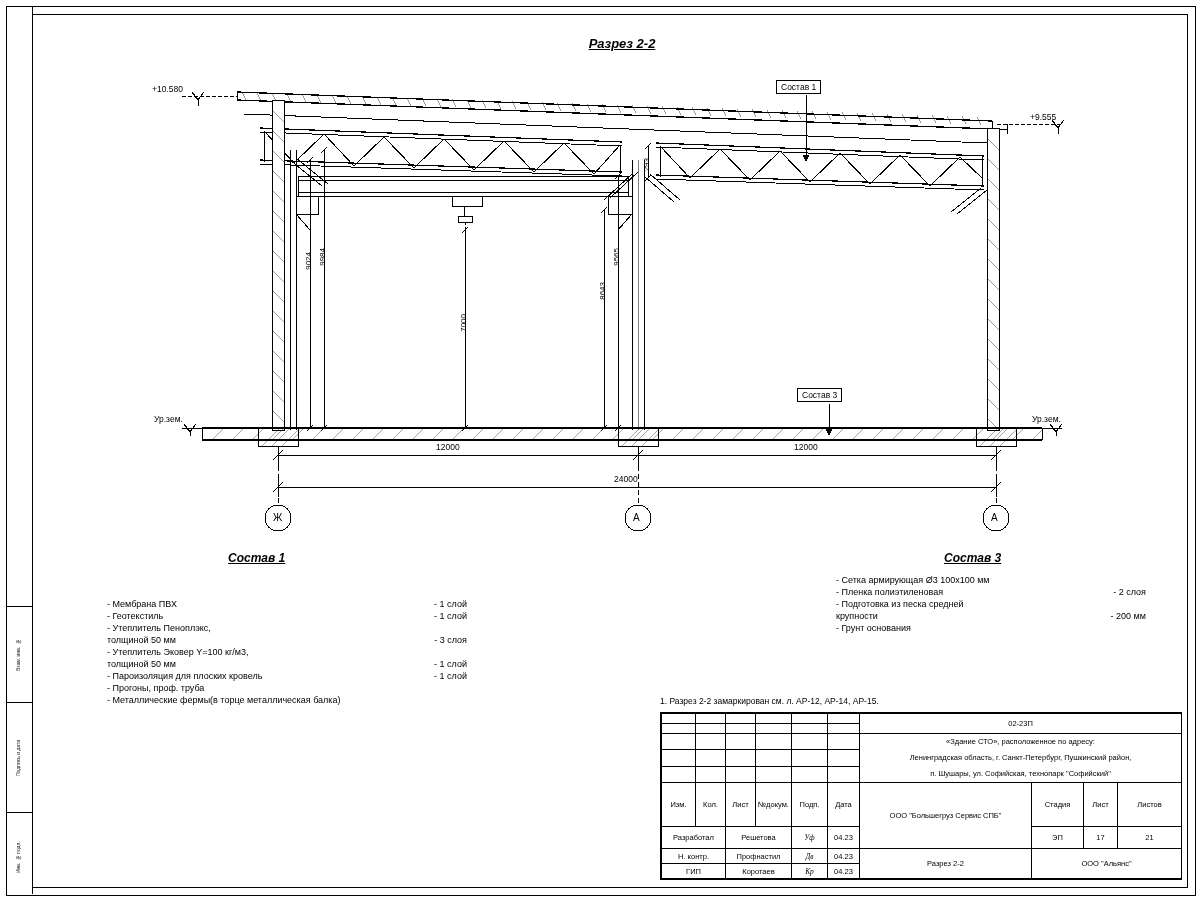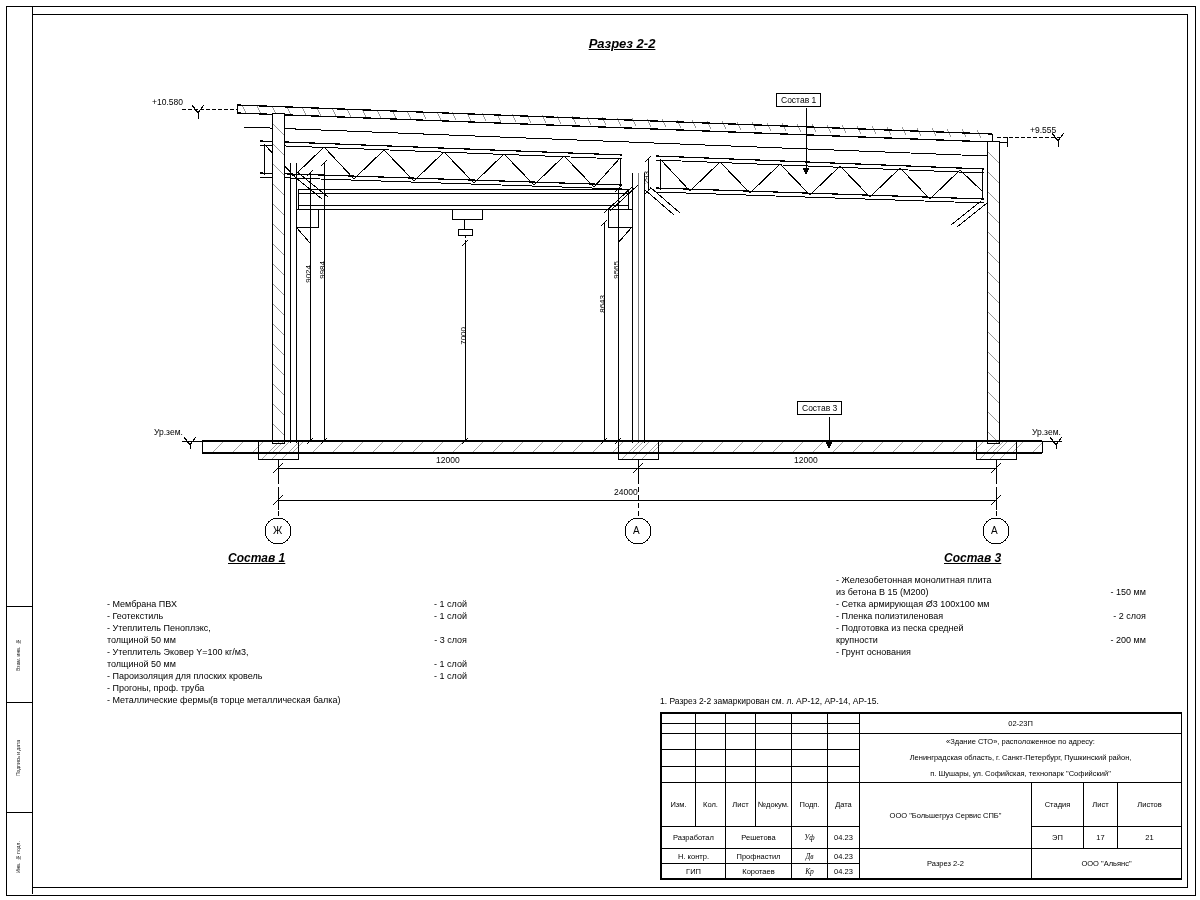--- a/index.html
+++ b/index.html
@@ -29,21 +29,21 @@
     font-style:italic;font-weight:bold;font-size:13px;
     text-decoration:underline;
   }
 
   .lbl{position:absolute;font-size:8.5px;white-space:nowrap;}
   .vlbl{position:absolute;font-size:8px;white-space:nowrap;writing-mode:vertical-rl;transform:rotate(180deg);}
 
   .boxlbl{position:absolute;border:1px solid #000;font-size:8.5px;padding:1px 4px;background:#fff;white-space:nowrap;}
 
   
-  #draw{position:absolute;left:32px;top:13px;width:1154px;height:560px;}
+  #draw{position:absolute;left:32px;top:0;width:1154px;height:560px;}
 
   
   .legend-title{
     position:absolute;font-style:italic;font-weight:bold;font-size:12px;
     text-decoration:underline;
   }
   .leg-row{display:flex;justify-content:space-between;font-size:9px;line-height:12px;}
   .leg-left{white-space:pre-line;}
   .leg-right{white-space:nowrap;padding-left:10px;}
 
@@ -423,25 +423,20 @@
       <div class="leg-right"></div>
     </div>
     <div class="leg-row">
       <div class="leg-left">- Металлические фермы(в торце металлическая балка)</div>
       <div class="leg-right"></div>
     </div>
   </div>
 
   <div class="legend-title" style="left:944px;top:551px;">Состав 3</div>
   <div class="abs" style="left:836px;top:574px;width:310px;">
-    <div class="leg-row" style="align-items:flex-end;">
-      <div class="leg-left">- Железобетонная  монолитная плита
-  из бетона В 15 (М200)</div>
-      <div class="leg-right">- 150 мм</div>
-    </div>
     <div class="leg-row">
       <div class="leg-left">- Сетка армирующая Ø3 100х100 мм</div>
       <div class="leg-right"></div>
     </div>
     <div class="leg-row">
       <div class="leg-left">- Пленка полиэтиленовая</div>
       <div class="leg-right">- 2 слоя</div>
     </div>
     <div class="leg-row" style="align-items:flex-end;">
       <div class="leg-left">- Подготовка из песка средней

